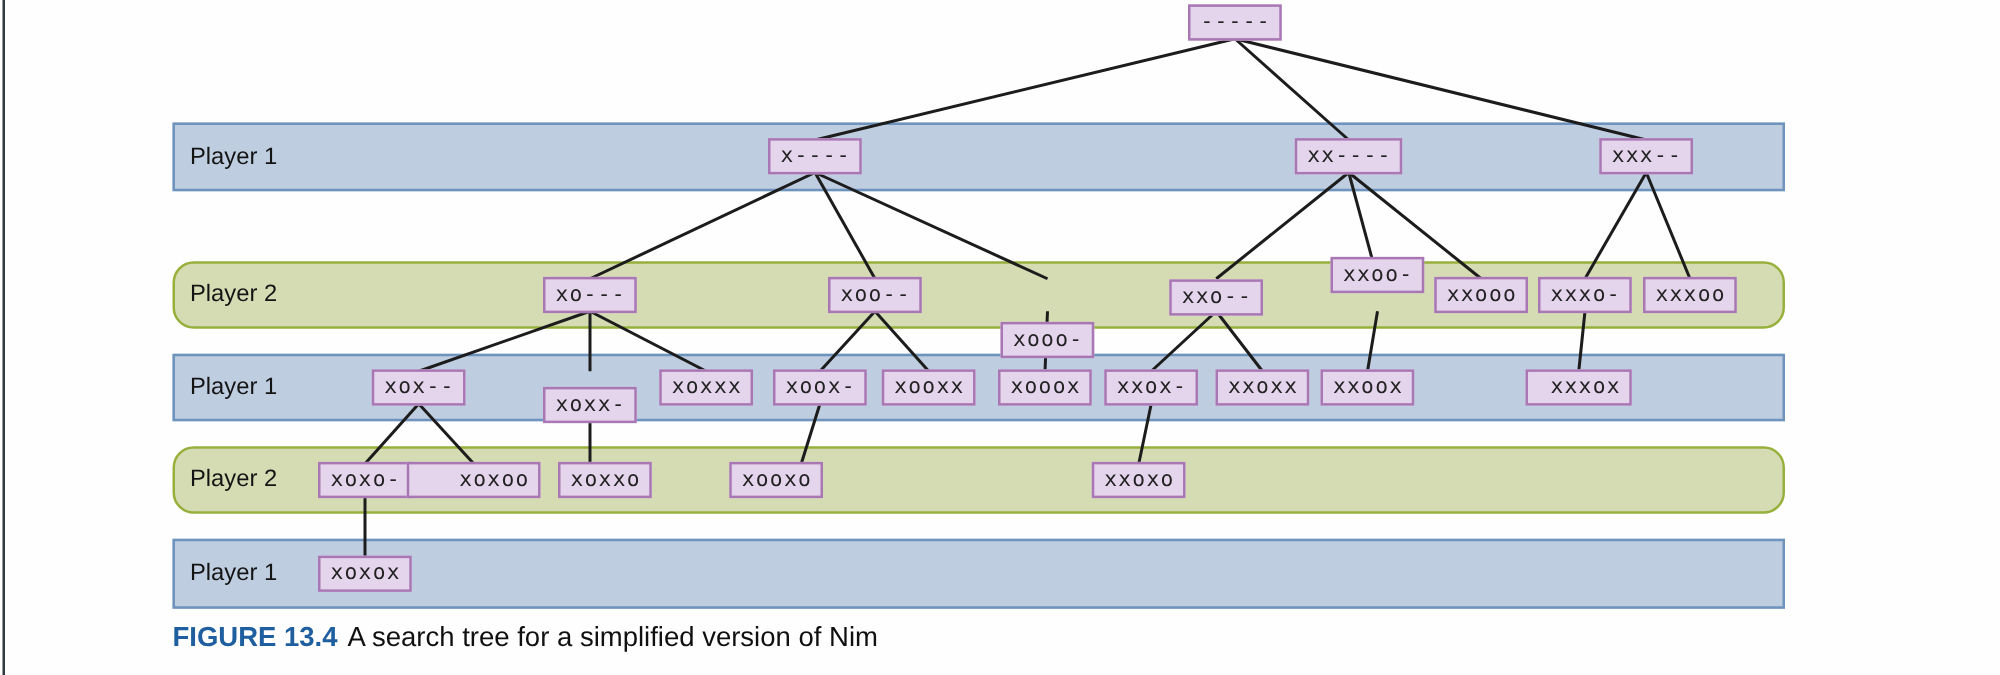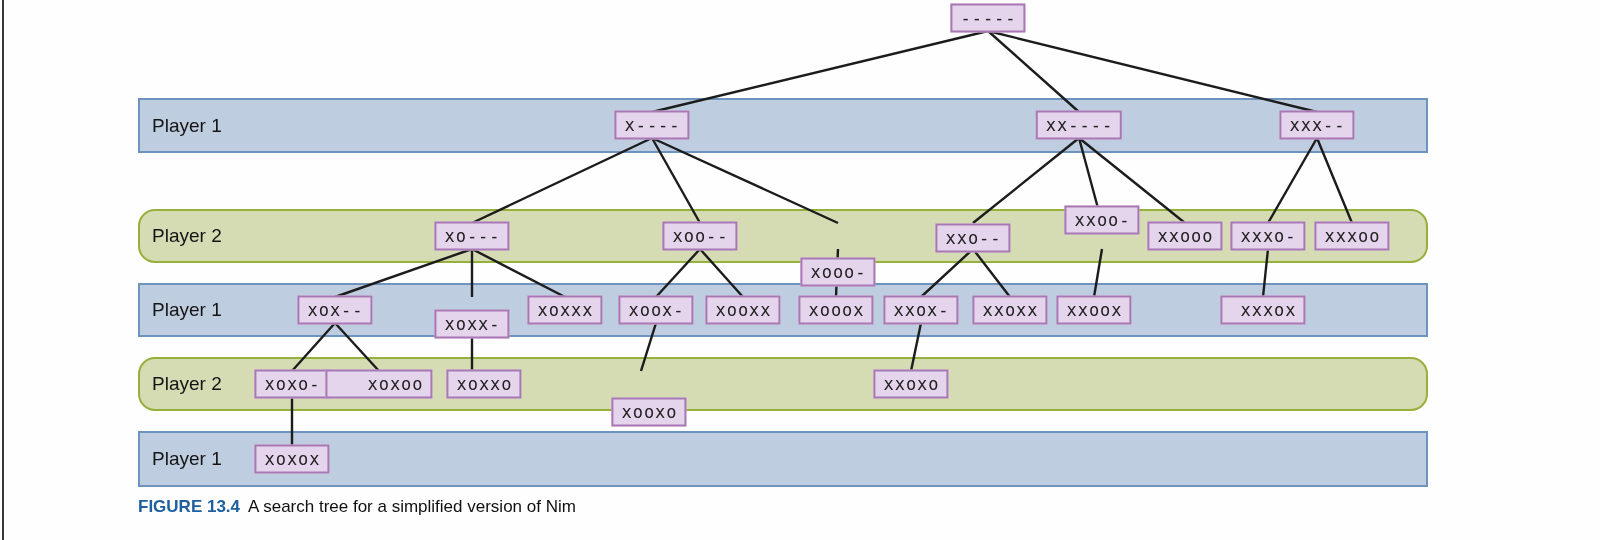--- a/index.html
+++ b/index.html
@@ -20,21 +20,21 @@
     font-size:19px;color:#141414;white-space:nowrap;
   }
   svg.edges{position:absolute;left:0;top:0;}
   svg.edges line{stroke:var(--edge);stroke-width:2.4;}
   .node{
     position:absolute;transform:translate(-50%,-50%);
     background:var(--node-fill);border:2px solid var(--node-border);
     font-family:"DejaVu Sans Mono", monospace;font-size:17px;line-height:20px;
     letter-spacing:1px;color:#222;padding:2px 7px 3px 8px;white-space:nowrap;
   }
-  .caption{position:absolute;left:138px;top:497px;font-size:17px;color:#101010;white-space:nowrap;}
+  .caption{position:absolute;left:138px;top:497px;font-size:22px;color:#101010;white-space:nowrap;}
   .caption .fig-label{font-weight:bold;color:var(--caption-accent);margin-right:8px;}
 </style>
 </head>
 <body>
 
 <div class="page" style="--blue-fill: #bfcde0; --blue-border: #6e93bc; --green-fill: #d5dcb4; --green-border: #97b03c; --node-fill: #e4d4ec; --node-border: #a978b4; --edge: #1c1c1c; --caption-accent: #1f5fa0;">
   <div class="page-edge"></div>
 
   <div>
       <div class="band blue" style="top: 98px; height: 55px;">
@@ -103,21 +103,21 @@
       <div class="node" style="left: 656px; top: 310px;">xoox-</div>
       <div class="node" style="left: 743px; top: 310px;">xooxx</div>
       <div class="node" style="left: 836px; top: 310px;">xooox</div>
       <div class="node" style="left: 921px; top: 310px;">xxox-</div>
       <div class="node" style="left: 1010px; top: 310px;">xxoxx</div>
       <div class="node" style="left: 1094px; top: 310px;">xxoox</div>
       <div class="node" style="left: 1263px; top: 310px; padding-left: 18px;">xxxox</div>
       <div class="node" style="left: 292px; top: 384px;">xoxo-</div>
       <div class="node" style="left: 379px; top: 384px; padding-left: 40px;">xoxoo</div>
       <div class="node" style="left: 472px; top: 384px; margin-left: 12px;">xoxxo</div>
-      <div class="node" style="left: 649px; top: 384px; margin-top: 28px;">xooxo</div>
+      <div class="node" style="left: 621px; top: 384px;">xooxo</div>
       <div class="node" style="left: 911px; top: 384px;">xxoxo</div>
       <div class="node" style="left: 292px; top: 459px;">xoxox</div>
     </div>
 
   <div class="caption">
     <span class="fig-label">FIGURE 13.4</span><span>A search tree for a simplified version of Nim</span>
   </div>
 </div>
 
 </body></html>

